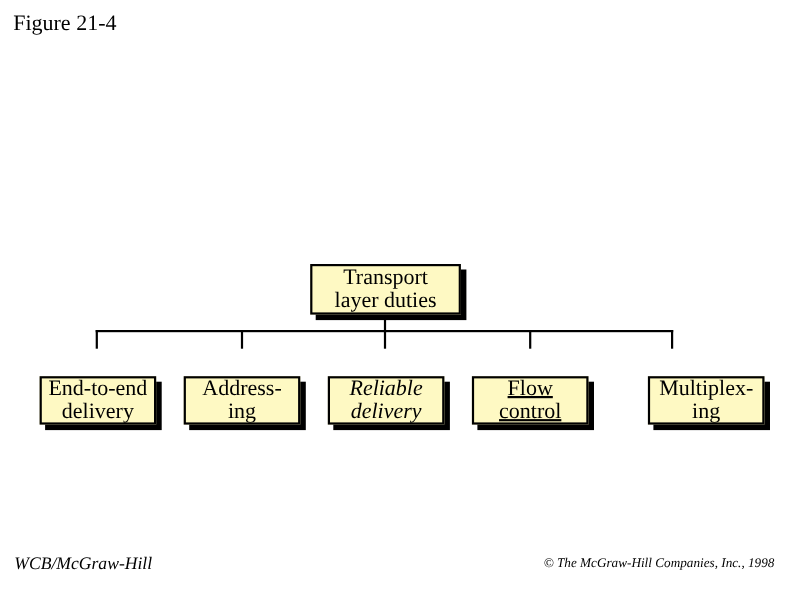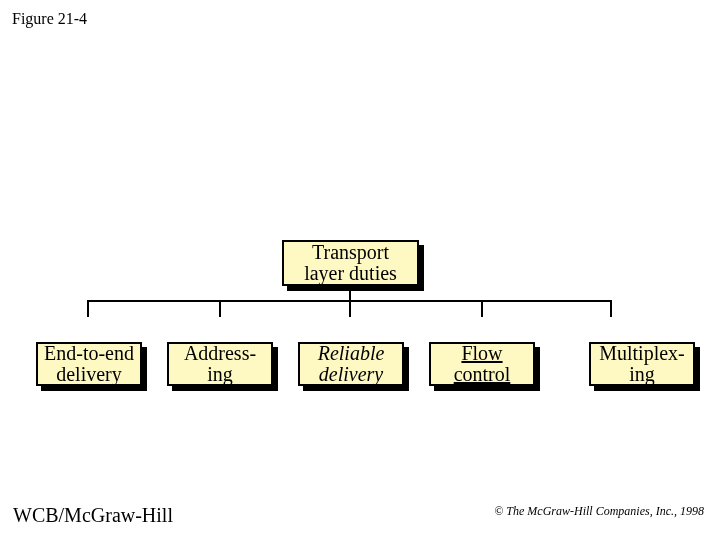--- a/index.html
+++ b/index.html
@@ -16,21 +16,21 @@
     overflow: hidden;
   }
   .slide {
     position: absolute;
     inset: 0;
   }
   .figure-label {
     position: absolute;
     left: 12px;
     top: 10px;
-    font-size: 16px;
+    font-size: 20px;
     white-space: nowrap;
   }
   .diagram {
     position: absolute;
     inset: 0;
   }
   .node {
     position: absolute;
     box-sizing: border-box;
     background: #fef9c3;
@@ -69,21 +69,22 @@
   #line-horizontal  { left: 87px;  top: 300px; width: 525px; height: 2px; }
   #line-stub-0 { left: 87px;  top: 300px; width: 2px; height: 17px; }
   #line-stub-1 { left: 219px; top: 300px; width: 2px; height: 17px; }
   #line-stub-2 { left: 349px; top: 300px; width: 2px; height: 17px; }
   #line-stub-3 { left: 481px; top: 300px; width: 2px; height: 17px; }
   #line-stub-4 { left: 610px; top: 300px; width: 2px; height: 17px; }
   .footer-left {
     position: absolute;
     left: 13px;
     top: 504px;
-    font-size: 20px;
+    font-size: 16px;
+    font-style: italic;
     white-space: nowrap;
   }
   .footer-right {
     position: absolute;
     right: 16px;
     top: 504px;
     font-size: 12px;
     font-style: italic;
     white-space: nowrap;
   }

